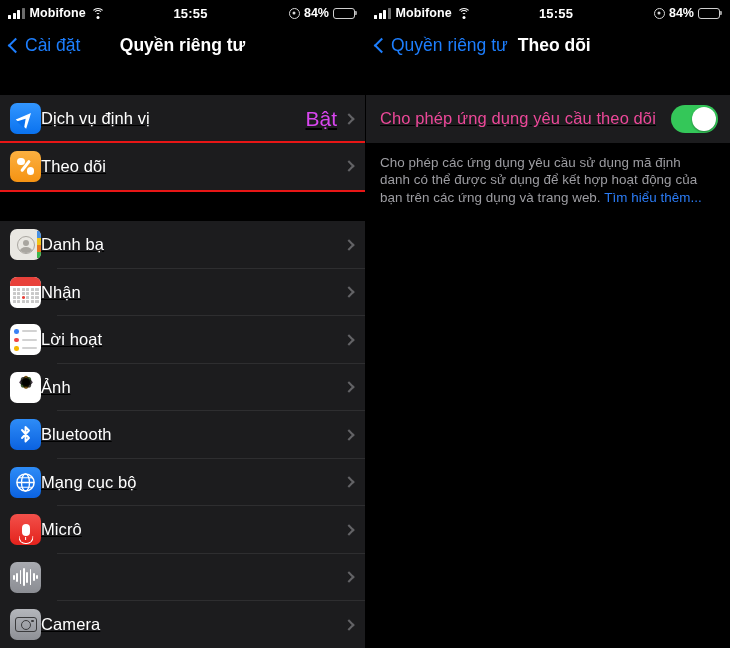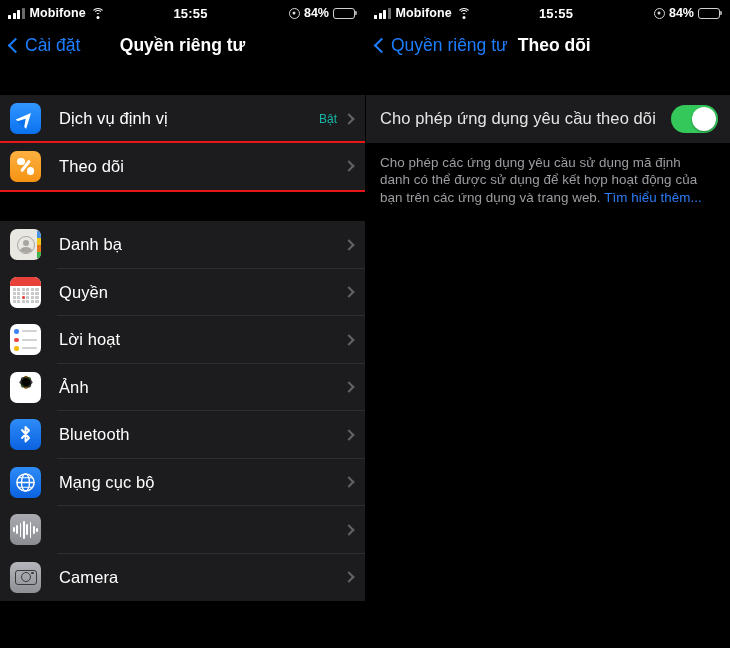--- a/index.html
+++ b/index.html
@@ -3,21 +3,21 @@
 <meta charset="utf-8">
 <style>
   * { margin:0; padding:0; box-sizing:border-box; }
   html, body {
     width:730px; height:648px;
     background:#000;
     font-family:"Liberation Sans", sans-serif;
     overflow:hidden;
   }
   .screens { display:flex; width:730px; height:648px; }
-  .phone { width:365px; height:648px; position:relative; background:#000; overflow:hidden; }
+  .phone { width:365px; height:648px; position:relative; background:#000; overflow:hidden;text-decoration:underline; }
   .phone.right { border-left:1px solid #000; }
 
   
   .statusbar {
     height:26px; display:flex; align-items:center;
     padding:0 10px 0 8px; color:#fff; font-size:12.5px; font-weight:700;
     position:relative;
   }
   .sb-left { display:flex; align-items:center; gap:5px; }
   .bars { display:flex; align-items:flex-end; gap:1.5px; height:11px; }
@@ -55,22 +55,22 @@
   .nav-title { color:#fff; font-size:17.5px; font-weight:700; white-space:nowrap; }
   .navbar.centered .nav-title { position:absolute; left:0; right:0; text-align:center; }
   .navbar.inline .nav-title { margin-left:10px; }
 
   
   .gap { height:31px; background:#000; }
   .section { background:#1c1c1e; }
   .row { display:flex; align-items:center; height:47.5px; padding-left:10px; position:relative; background:#1c1c1e; }
   .row .sep { position:absolute; left:57px; right:0; bottom:0; height:1px; background:#2e2e30; }
   .ico { width:31px; height:31px; border-radius:7px; flex:none; position:relative; overflow:hidden; }
-  .label { color:#fff; font-size:16.5px; margin-left:18px; white-space:nowrap; letter-spacing:.1px; }
-  .value { margin-left:auto; color:#14b8a6; font-size:12px; }
+  .label { color:#fff; font-size:16.5px; margin-left:0; white-space:nowrap; letter-spacing:.1px; }
+  .value { margin-left:auto; color:#d946ef; font-size:21px; }
   .chev { width:8px; height:8px; border-top:2px solid #636366; border-right:2px solid #636366;
           transform:rotate(45deg); margin-left:10px; margin-right:12px; flex:none; }
   .row .value + .chev { margin-left:8px; }
   .row:not(:has(.value)) .chev { margin-left:auto; }
 
   
   .section.highlight { outline:2px solid #e81616; outline-offset:0; position:relative; z-index:3; }
 
   
   .ic-loc { background:linear-gradient(180deg,#3296ff,#0a72ef); display:flex; align-items:center; justify-content:center; }
@@ -137,21 +137,21 @@
 
   .ic-cam { background:linear-gradient(180deg,#b4b6bb,#8e9096); display:flex; align-items:center; justify-content:center; }
   .ic-cam .b { width:22px; height:15px; border:1.8px solid #3b3b3d; border-radius:3px; position:relative; background:transparent; }
   .ic-cam .b::before { content:""; position:absolute; left:50%; top:50%; transform:translate(-50%,-50%);
                        width:8px; height:8px; border:1.8px solid #3b3b3d; border-radius:50%; }
   .ic-cam .b::after { content:""; position:absolute; right:2px; top:1.5px; width:2.5px; height:2px;
                       background:#3b3b3d; border-radius:1px; }
 
   
   .toggle-row { display:flex; align-items:center; height:47.5px; background:#1c1c1e; padding:0 12px 0 14px; }
-  .toggle-label { color:#e5e5e5; font-size:16.5px; letter-spacing:.1px; }
+  .toggle-label { color:#ec4899; font-size:16.5px; letter-spacing:.1px; }
   .switch { margin-left:auto; width:47px; height:28px; border-radius:14px; background:#34c759; position:relative; flex:none; }
   .switch .knob { position:absolute; right:2px; top:2px; width:24px; height:24px; border-radius:50%;
                   background:#fff; box-shadow:0 1px 2px rgba(0,0,0,.35); }
   .footnote { padding:11px 28px 0 14px; color:#9d9da2; font-size:13.4px; line-height:17.5px; letter-spacing:.05px; }
   .footnote .lnk { color:#2b7cf6; }
 </style>
 </head>
 <body>
 
 <div class="screens">
@@ -260,21 +260,21 @@
               <i></i>
               <i></i>
             <i></i>
               <i></i>
               <i></i>
               <i></i>
               <i></i>
               <i></i>
           </div>
         </div>
-        <span class="label">Quyền</span>
+        <span class="label">Nhận</span>
         <span class="chev"></span>
         <span class="sep"></span>
       </div>
 
       <div class="row">
         <div class="ico ic-rem">
           <span class="line">
               <span class="dot" style="background:#3b82f6"></span>
               <span class="bar"></span>
             </span>
@@ -329,20 +329,29 @@
             <line x1="2" y1="11" x2="20" y2="11" stroke="#fff" stroke-width="1.4"></line>
             <line x1="3.6" y1="6" x2="18.4" y2="6" stroke="#fff" stroke-width="1.2"></line>
             <line x1="3.6" y1="16" x2="18.4" y2="16" stroke="#fff" stroke-width="1.2"></line>
           </svg>
         </div>
         <span class="label">Mạng cục bộ</span>
         <span class="chev"></span>
         <span class="sep"></span>
       </div>
 
+      <div class="row">
+        <div class="ico ic-mic">
+          <span class="body"></span>
+            <span class="stand"></span>
+        </div>
+        <span class="label">Micrô</span>
+        <span class="chev"></span>
+        <span class="sep"></span>
+      </div>
 
       <div class="row">
         <div class="ico ic-speech">
           <i style="height:5px"></i>
             <i style="height:9px"></i>
             <i style="height:14px"></i>
           <i style="height:18px"></i>
             <i style="height:11px"></i>
             <i style="height:16px"></i>
           <i style="height:8px"></i>

